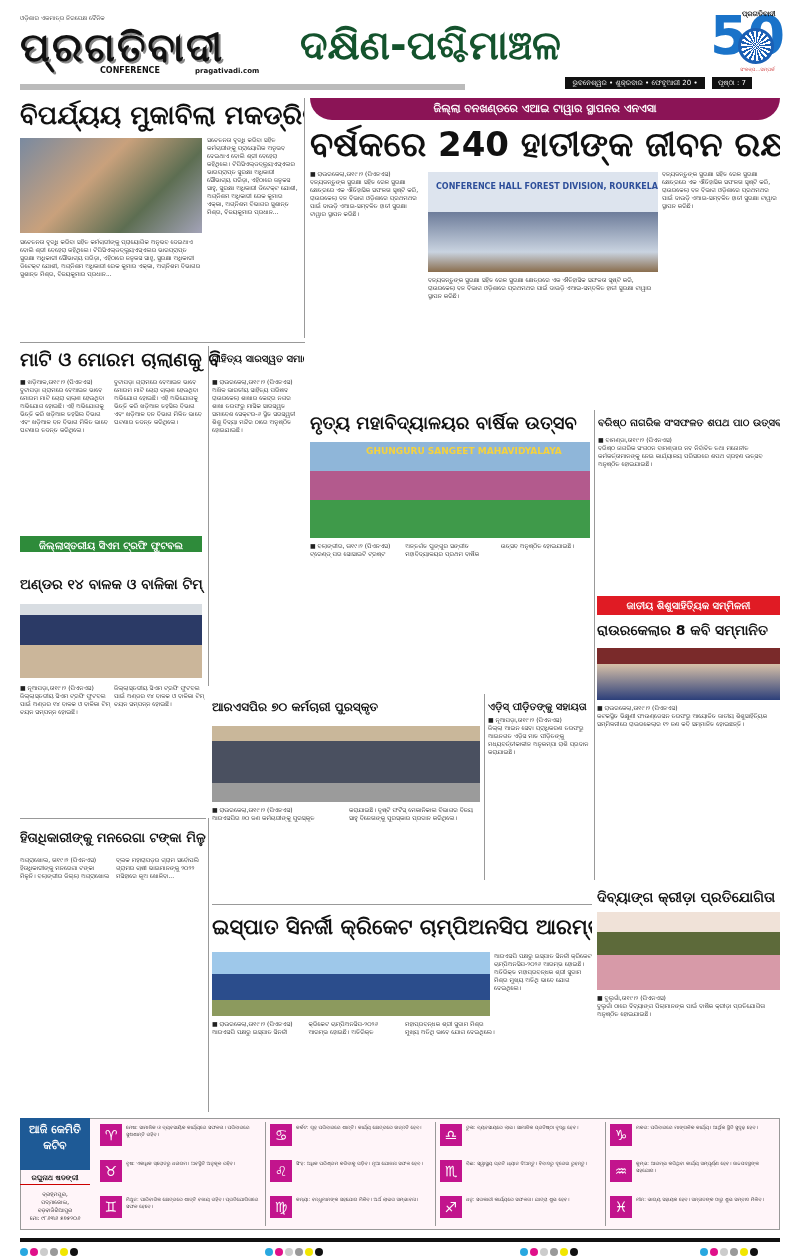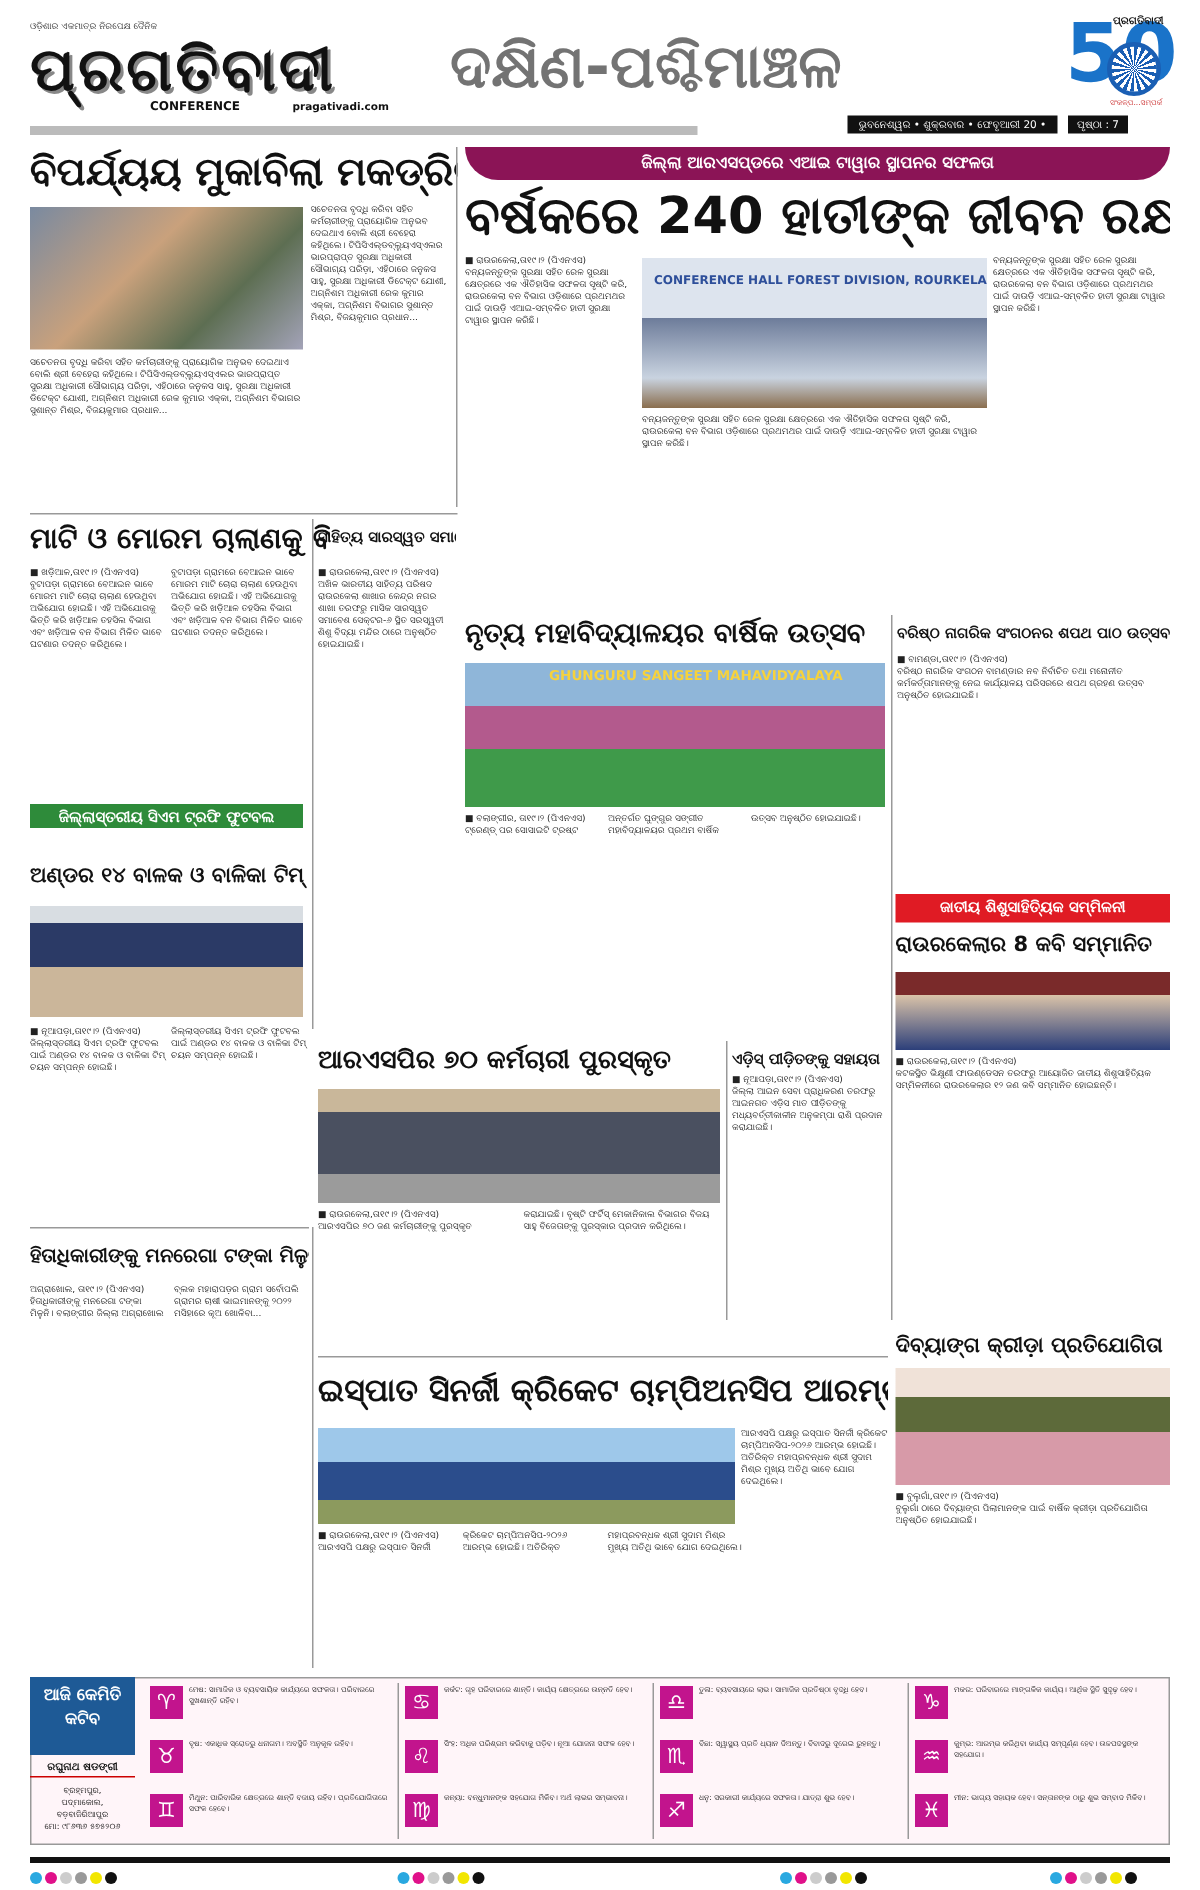--- a/index.html
+++ b/index.html
@@ -2,21 +2,21 @@
 <html><head>
 <meta charset="utf-8">
 <style>
 *{box-sizing:border-box;margin:0;padding:0}
 body{width:800px;height:1260px;background:#fff;font-family:"DejaVu Sans",sans-serif;color:#111;position:relative;overflow:hidden}
 .abs{position:absolute}
 .masthead-tag{left:20px;top:14px;font-size:6px;color:#333}
 .logo{left:20px;top:22px;width:265px;height:50px;font-size:40px;font-weight:bold;letter-spacing:2px;color:#111;text-shadow:2px 2px 0 #888;line-height:50px;font-family:"DejaVu Serif",serif}
 .logo-sub{left:100px;top:66px;font-size:8px;font-weight:bold}
 .logo-url{left:195px;top:67px;font-size:7px;font-weight:bold}
-.section-title{left:300px;top:20px;font-size:40px;color:#737373;font-weight:bold;line-height:50px}
+.section-title{left:300px;top:20px;font-size:40px;color:#14532d;font-weight:bold;line-height:50px}
 .badge50{left:710px;top:6px;width:80px;height:66px}
 .badge50 .big{position:absolute;left:0;top:0;font-size:54px;font-weight:bold;color:#1a73c9;line-height:60px}
 .badge50 .ring{position:absolute;left:28px;top:22px;width:36px;height:36px;border-radius:50%;border:3px solid #1a5fb4;background:repeating-conic-gradient(#1a5fb4 0 10deg,#fff 10deg 20deg)}
 .badge50 .top{position:absolute;left:32px;top:4px;font-size:7px;font-weight:bold}
 .badge50 .bot{position:absolute;left:30px;top:60px;font-size:5px;color:#c33}
 .rule-gray{left:20px;top:84px;width:445px;height:6px;background:#bbb}
 .dateline{left:565px;top:77px;width:140px;height:12px;background:#111;color:#fff;font-size:7px;text-align:center;line-height:12px}
 .pageno{left:712px;top:77px;width:40px;height:12px;background:#111;color:#fff;font-size:7px;text-align:center;line-height:12px}
 .headline{font-weight:bold;color:#111;white-space:nowrap;overflow:hidden}
 .body-text{font-size:6px;line-height:8px;color:#222;overflow:hidden}
@@ -54,21 +54,21 @@
 <div class="abs rule-gray"></div>
 <div class="abs dateline">ଭୁବନେଶ୍ୱର • ଶୁକ୍ରବାର • ଫେବୃଆରୀ 20 • ୨୦୨୬</div>
 <div class="abs pageno">ପୃଷ୍ଠା : 7</div>
 
 <div class="abs headline" style="left:20px;top:98px;width:285px;font-size:26px;line-height:34px">ବିପର୍ଯ୍ୟୟ ମୁକାବିଲା ମକଡ୍ରିଲ</div>
 <div class="abs photo" style="left:20px;top:138px;width:182px;height:95px"></div>
 <div class="abs body-text" style="left:207px;top:136px;width:92px;height:190px">ସଚେତନତା ବୃଦ୍ଧି କରିବା ସହିତ କର୍ମଚାରୀଙ୍କୁ ପ୍ରାୟୋଗିକ ଅନୁଭବ ଦେଇଥାଏ ବୋଲି ଶ୍ରୀ ବେହେରା କହିଥିଲେ। ଟିପିସିଏଲ୍‌ଡବ୍ଲ୍ୟୁଏସ୍ଏଲର ଭାରପ୍ରାପ୍ତ ସୁରକ୍ଷା ଅଧିକାରୀ ସୌଭାଗ୍ୟ ପରିଡ଼ା, ଏହିଠାରେ ଜନୁକସ ସାହୁ, ସୁରକ୍ଷା ଅଧିକାରୀ ଡିଟେକ୍ଟ ଯୋଶୀ, ଅଗ୍ନିଶମ ଅଧିକାରୀ ରେକ କୁମାର ଏକ୍କା, ଅଗ୍ନିଶମ ବିଭାଗର ସୁଶାନ୍ତ ମିଶ୍ର, ବିଜୟକୁମାର ପ୍ରଧାନ...</div>
 <div class="abs body-text" style="left:20px;top:238px;width:182px;height:88px">ସଚେତନତା ବୃଦ୍ଧି କରିବା ସହିତ କର୍ମଚାରୀଙ୍କୁ ପ୍ରାୟୋଗିକ ଅନୁଭବ ଦେଇଥାଏ ବୋଲି ଶ୍ରୀ ବେହେରା କହିଥିଲେ। ଟିପିସିଏଲ୍‌ଡବ୍ଲ୍ୟୁଏସ୍ଏଲର ଭାରପ୍ରାପ୍ତ ସୁରକ୍ଷା ଅଧିକାରୀ ସୌଭାଗ୍ୟ ପରିଡ଼ା, ଏହିଠାରେ ଜନୁକସ ସାହୁ, ସୁରକ୍ଷା ଅଧିକାରୀ ଡିଟେକ୍ଟ ଯୋଶୀ, ଅଗ୍ନିଶମ ଅଧିକାରୀ ରେକ କୁମାର ଏକ୍କା, ଅଗ୍ନିଶମ ବିଭାଗର ସୁଶାନ୍ତ ମିଶ୍ର, ବିଜୟକୁମାର ପ୍ରଧାନ...</div>
 <div class="abs vline" style="left:304px;top:98px;height:240px"></div>
 
-<div class="abs kicker magenta-bar">ଜିଲ୍ଲା ଆରଏସପ୍ଡରେ ଏଆଇ ଟାୱାର ସ୍ଥାପନର ସଫଳତା</div>
+<div class="abs kicker magenta-bar">ଜିଲ୍ଲା ବନଖଣ୍ଡରେ ଏଆଇ ଟାୱାର ସ୍ଥାପନର ଏନଏସା</div>
 <div class="abs headline" style="left:310px;top:122px;width:470px;font-size:34px;line-height:44px">ବର୍ଷକରେ 240 ହାତୀଙ୍କ ଜୀବନ ରକ୍ଷା</div>
 <div class="abs body-text" style="left:310px;top:170px;width:110px;height:170px">
   <span>■ ରାଉରକେଲା,ତା୧୯।୨ (ପିଏନଏସ)</span><br>
   <span>ବନ୍ୟଜନ୍ତୁଙ୍କ ସୁରକ୍ଷା ସହିତ ରେଳ ସୁରକ୍ଷା କ୍ଷେତ୍ରରେ ଏକ ଐତିହାସିକ ସଫଳତା ସୃଷ୍ଟି କରି, ରାଉରକେଲା ବନ ବିଭାଗ ଓଡ଼ିଶାରେ ପ୍ରଥମଥର ପାଇଁ ଦାଉଡ଼ି ଏଆଇ-ସମ୍ବଳିତ ହାତୀ ସୁରକ୍ଷା ଟାୱାର ସ୍ଥାପନ କରିଛି।</span>
 </div>
 <div class="abs photo" style="left:428px;top:172px;width:230px;height:100px;background:linear-gradient(180deg,#dde4ee 0 40%,#6d7c9a 40%,#c9d3e0 80%,#8a6e4e)">
   <div style="position:absolute;left:8px;top:10px;color:#2e4f9a;font-size:8px;font-weight:bold">CONFERENCE HALL FOREST DIVISION, ROURKELA</div>
 </div>
 <div class="abs body-text" style="left:662px;top:170px;width:118px;height:170px">ବନ୍ୟଜନ୍ତୁଙ୍କ ସୁରକ୍ଷା ସହିତ ରେଳ ସୁରକ୍ଷା କ୍ଷେତ୍ରରେ ଏକ ଐତିହାସିକ ସଫଳତା ସୃଷ୍ଟି କରି, ରାଉରକେଲା ବନ ବିଭାଗ ଓଡ଼ିଶାରେ ପ୍ରଥମଥର ପାଇଁ ଦାଉଡ଼ି ଏଆଇ-ସମ୍ବଳିତ ହାତୀ ସୁରକ୍ଷା ଟାୱାର ସ୍ଥାପନ କରିଛି।</div>
 <div class="abs body-text" style="left:428px;top:276px;width:230px;height:64px">ବନ୍ୟଜନ୍ତୁଙ୍କ ସୁରକ୍ଷା ସହିତ ରେଳ ସୁରକ୍ଷା କ୍ଷେତ୍ରରେ ଏକ ଐତିହାସିକ ସଫଳତା ସୃଷ୍ଟି କରି, ରାଉରକେଲା ବନ ବିଭାଗ ଓଡ଼ିଶାରେ ପ୍ରଥମଥର ପାଇଁ ଦାଉଡ଼ି ଏଆଇ-ସମ୍ବଳିତ ହାତୀ ସୁରକ୍ଷା ଟାୱାର ସ୍ଥାପନ କରିଛି।</div>
@@ -101,35 +101,35 @@
 <div class="abs headline" style="left:310px;top:410px;width:280px;font-size:18px;line-height:26px">ନୃତ୍ୟ ମହାବିଦ୍ୟାଳୟର ବାର୍ଷିକ ଉତ୍ସବ</div>
 <div class="abs photo" style="left:310px;top:442px;width:280px;height:96px;background:linear-gradient(180deg,#8fb6d9 0 30%,#b35a8d 30% 60%,#3f9a4a 60%)">
   <div style="position:absolute;left:56px;top:4px;color:#f6d23c;font-size:9px;font-weight:bold">GHUNGURU SANGEET MAHAVIDYALAYA</div>
 </div>
 <div class="abs body-text" style="left:310px;top:542px;width:280px;height:150px;column-count:3;column-gap:6px">
   <span>■ ବଲାଙ୍ଗୀର, ତା୧୯।୨ (ପିଏନଏସ)</span><br>
   <span>ଟ୍ରେଣ୍ଡ୍ ପର ସୋସାଇଟି ଟ୍ରଷ୍ଟ ଅନ୍ତର୍ଗତ ଘୁଙ୍ଗୁର ସଙ୍ଗୀତ ମହାବିଦ୍ୟାଳୟର ପ୍ରଥମ ବାର୍ଷିକ ଉତ୍ସବ ଅନୁଷ୍ଠିତ ହୋଇଯାଇଛି।</span>
 </div>
 <div class="abs vline" style="left:594px;top:410px;height:470px"></div>
 
-<div class="abs headline" style="left:598px;top:414px;width:182px;font-size:10px;line-height:18px">ବରିଷ୍ଠ ନାଗରିକ ସଂଗଠନର ଶପଥ ପାଠ ଉତ୍ସବ</div>
+<div class="abs headline" style="left:598px;top:414px;width:182px;font-size:10px;line-height:18px">ବରିଷ୍ଠ ନାଗରିକ ସଂସଫଳତ ଶପଥ ପାଠ ଉତ୍ସବ</div>
 <div class="abs body-text" style="left:598px;top:436px;width:182px;height:156px">
   <span>■ ବାମଣ୍ଡା,ତା୧୯।୨ (ପିଏନଏସ)</span><br>
   <span>ବରିଷ୍ଠ ନାଗରିକ ସଂଗଠନ ବାମଣ୍ଡାର ନବ ନିର୍ବାଚିତ ତଥା ମନୋନୀତ କର୍ମକର୍ତ୍ତାମାନଙ୍କୁ ନେଇ କାର୍ଯ୍ୟାଳୟ ପରିସରରେ ଶପଥ ଗ୍ରହଣ ଉତ୍ସବ ଅନୁଷ୍ଠିତ ହୋଇଯାଇଛି।</span>
 </div>
 
 <div class="abs kicker red-bar">ଜାତୀୟ ଶିଶୁସାହିତ୍ୟିକ ସମ୍ମିଳନୀ</div>
 <div class="abs headline" style="left:597px;top:618px;width:183px;font-size:14px;line-height:24px">ରାଉରକେଲାର 8 କବି ସମ୍ମାନିତ</div>
 <div class="abs photo" style="left:597px;top:648px;width:183px;height:52px;background:linear-gradient(180deg,#7a2a2a 0 30%,#d9c2a8 30%,#2c3f7a)"></div>
 <div class="abs body-text" style="left:597px;top:704px;width:183px;height:176px">
   <span>■ ରାଉରକେଲା,ତା୧୯।୨ (ପିଏନଏସ)</span><br>
   <span>କଟକସ୍ଥିତ ଭିକ୍ଷୁଣୀ ଫାଉଣ୍ଡେସନ ତରଫରୁ ଆୟୋଜିତ ଜାତୀୟ ଶିଶୁସାହିତ୍ୟିକ ସମ୍ମିଳନୀରେ ରାଉରକେଲାର ୧୨ ଜଣ କବି ସମ୍ମାନିତ ହୋଇଛନ୍ତି।</span>
 </div>
 
-<div class="abs headline" style="left:212px;top:694px;width:268px;font-size:17px;line-height:26px">ଆରଏସପିର ୭୦ କର୍ମଚାରୀ ପୁରସ୍କୃତ</div>
+<div class="abs headline" style="left:212px;top:694px;width:268px;font-size:12px;line-height:26px">ଆରଏସପିର ୭୦ କର୍ମଚାରୀ ପୁରସ୍କୃତ</div>
 <div class="abs photo" style="left:212px;top:726px;width:268px;height:76px;background:linear-gradient(180deg,#c9b79a 0 20%,#4a5060 20% 75%,#9b9b9b 75%)"></div>
 <div class="abs body-text" style="left:212px;top:806px;width:268px;height:74px;column-count:2;column-gap:6px">
   <span>■ ରାଉରକେଲା,ତା୧୯।୨ (ପିଏନଏସ)</span><br>
   <span>ଆରଏସପିର ୭୦ ଜଣ କର୍ମଚାରୀଙ୍କୁ ପୁରସ୍କୃତ କରାଯାଇଛି। ବୃଷ୍ଟି ଫର୍ଟିସ୍ ମେକାନିକାଲ ବିଭାଗର ବିଜୟ ସାହୁ ବିଜେତାଙ୍କୁ ପୁରସ୍କାର ପ୍ରଦାନ କରିଥିଲେ।</span>
 </div>
 <div class="abs vline" style="left:484px;top:694px;height:186px"></div>
 
 <div class="abs headline" style="left:488px;top:698px;width:104px;font-size:10px;line-height:18px">ଏଡ଼ିସ୍ ପୀଡ଼ିତଙ୍କୁ ସହାୟତା</div>
 <div class="abs body-text" style="left:488px;top:716px;width:104px;height:164px">
   <span>■ ନୂଆପଡ଼ା,ତା୧୯।୨ (ପିଏନଏସ)</span><br>

